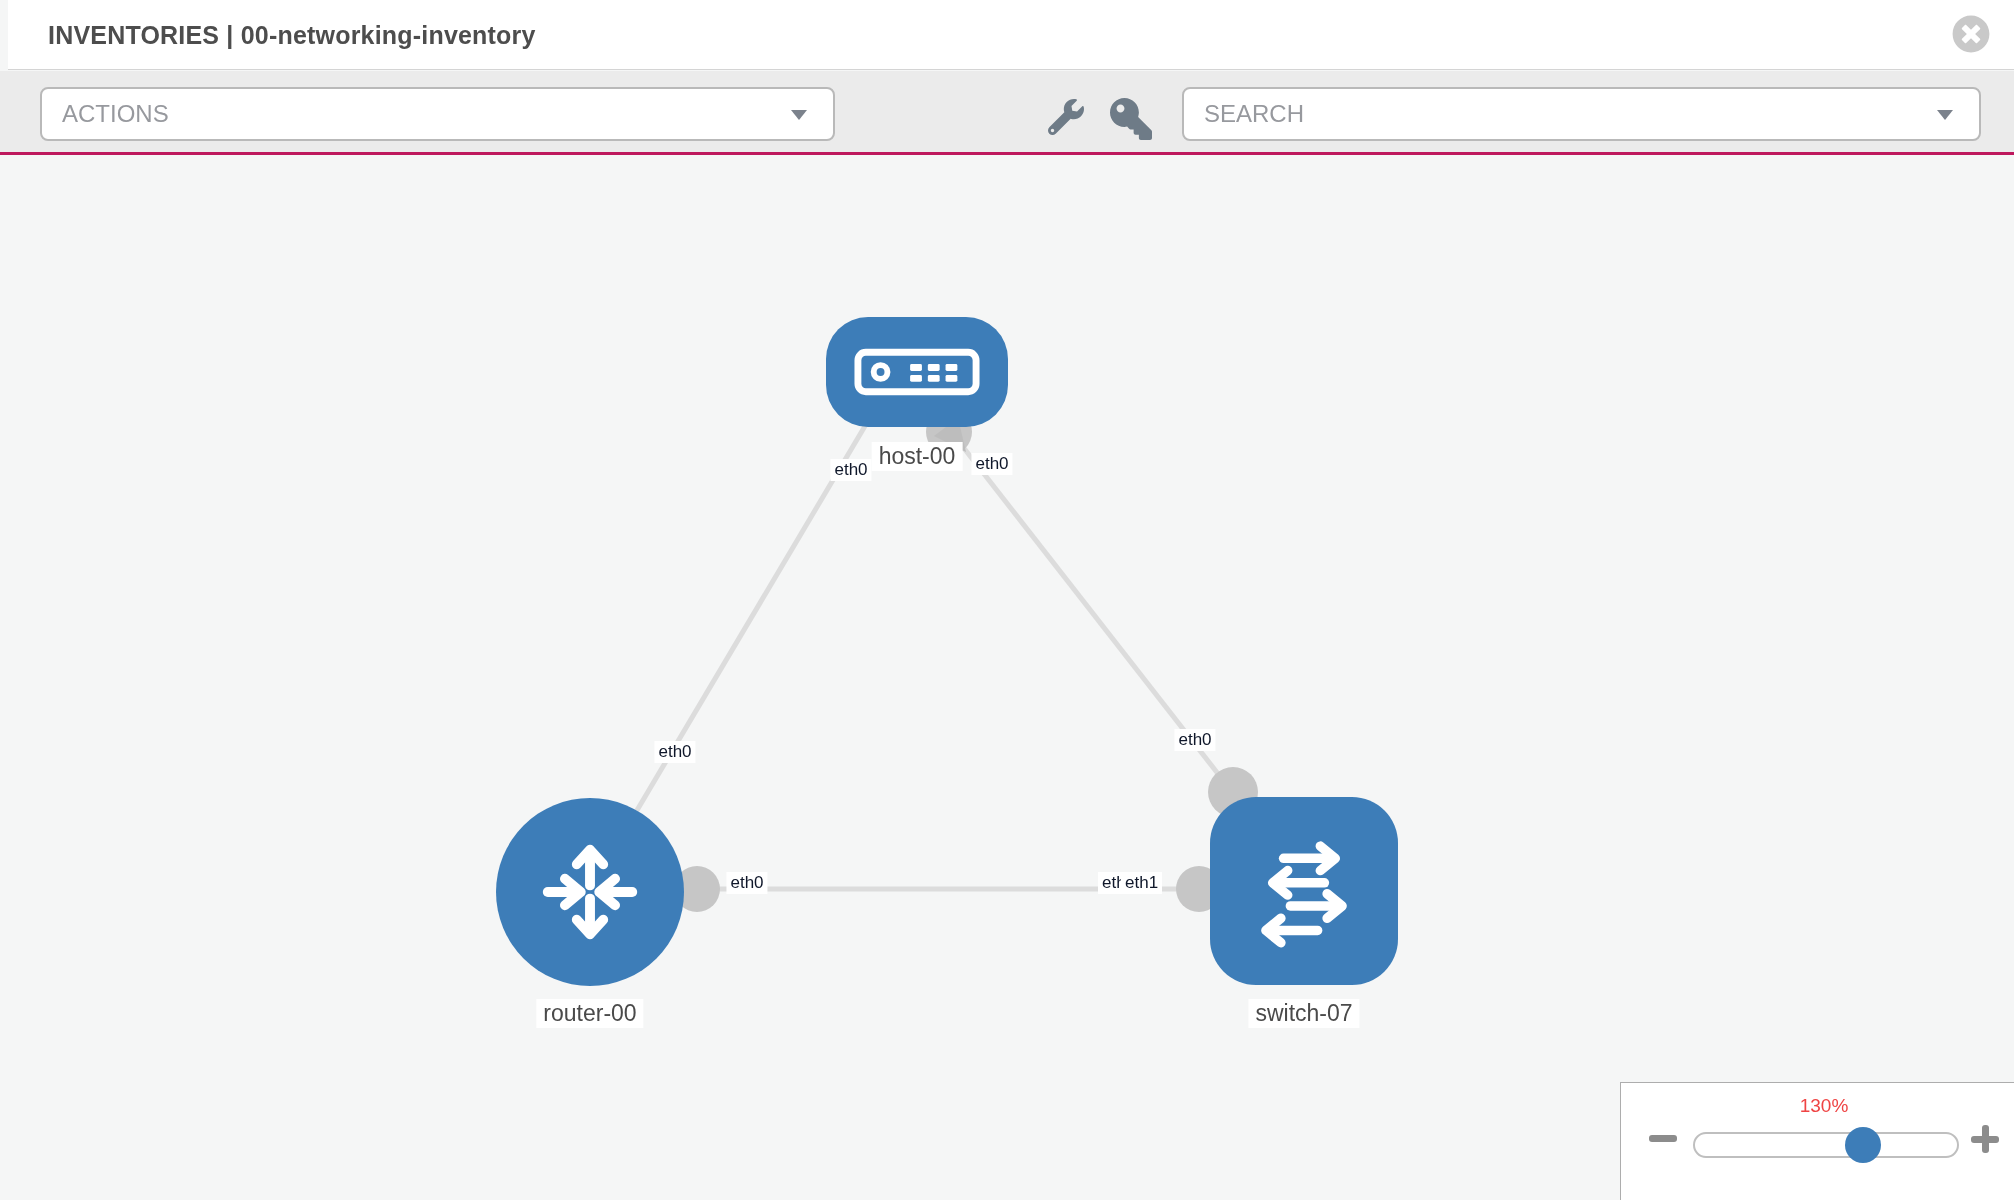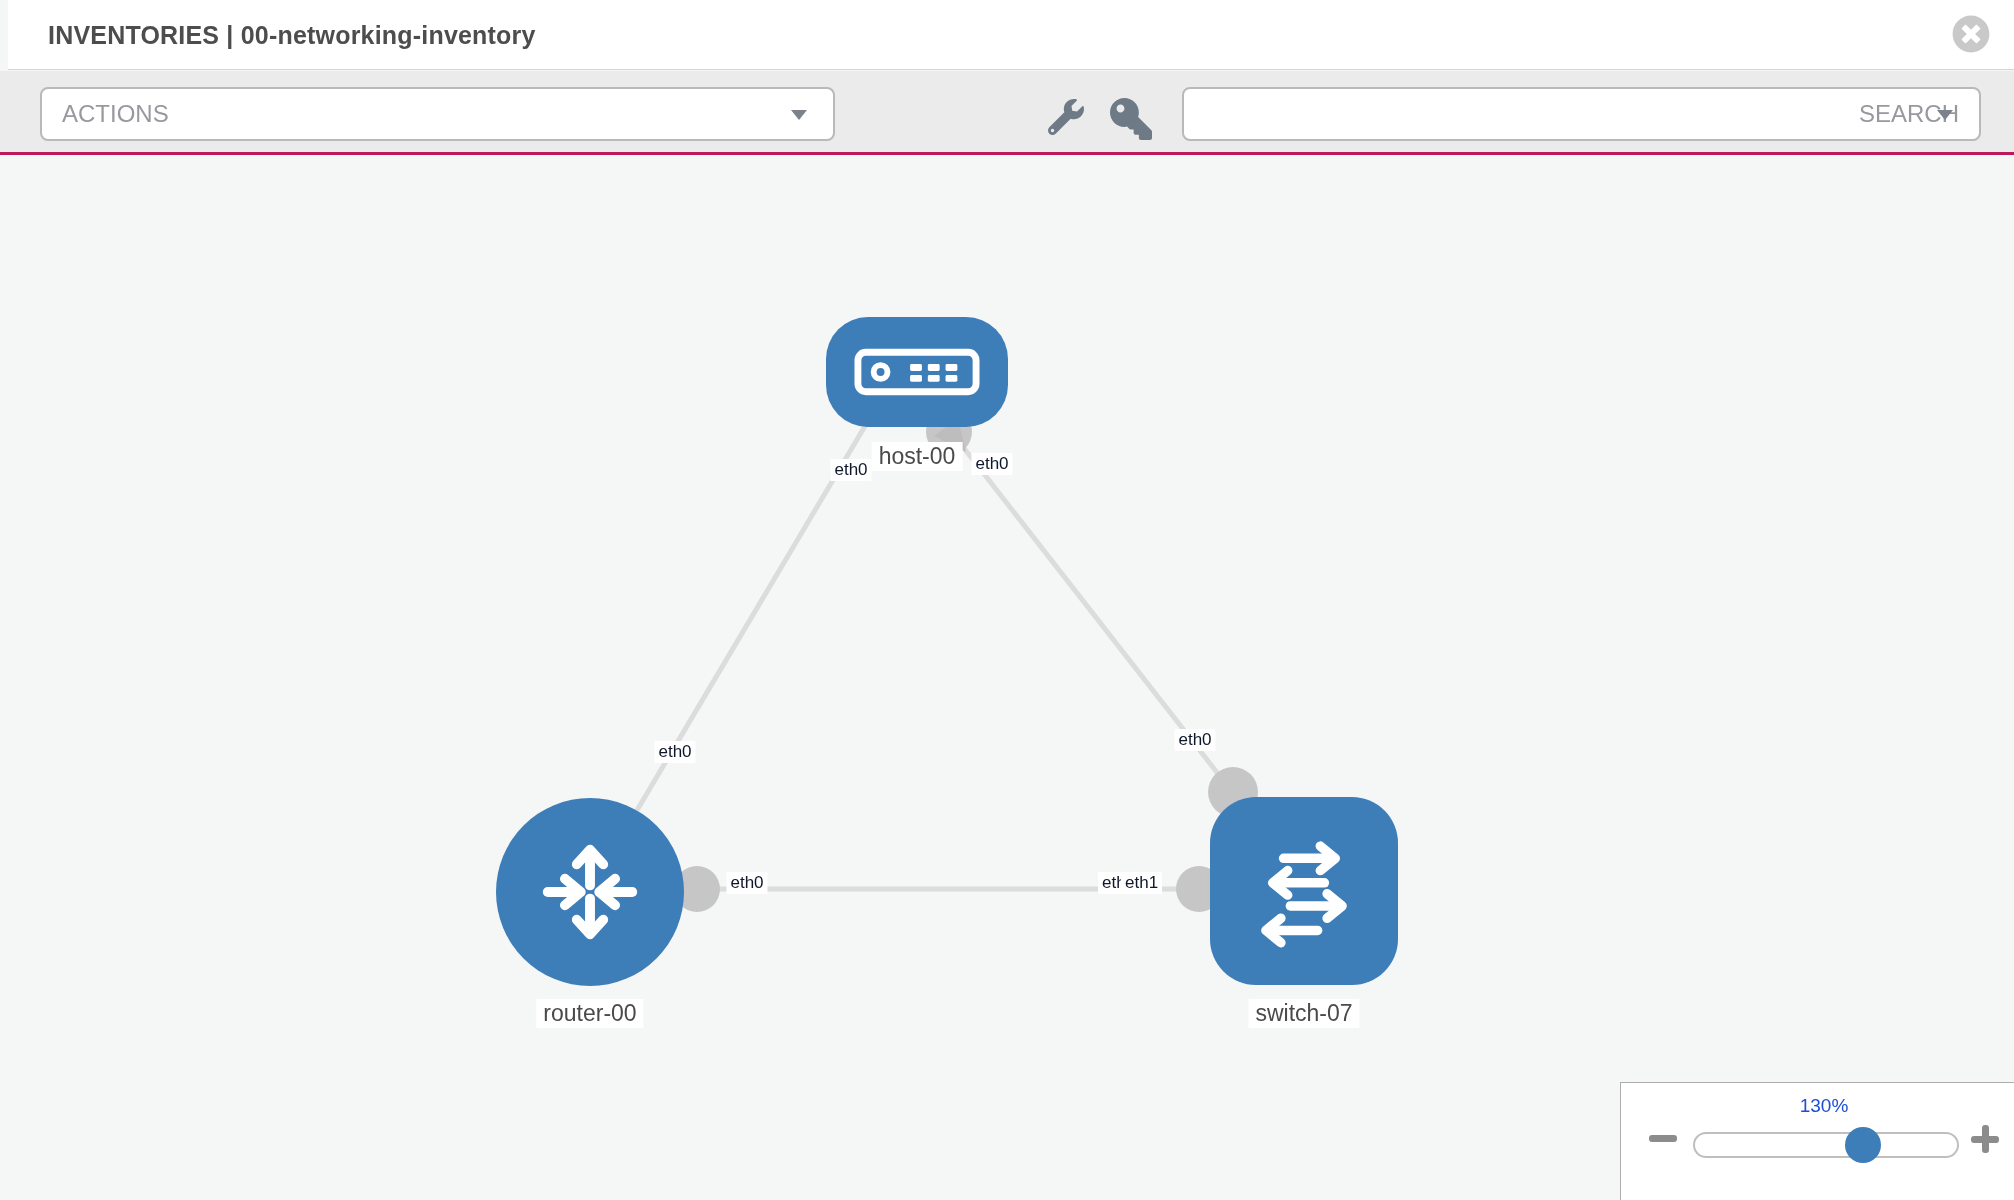--- a/index.html
+++ b/index.html
@@ -20,21 +20,21 @@
   .toolbar { position:absolute; top:71px; left:0; width:100%; height:84px;
     background:#ebebeb; border-bottom:3px solid #be185d; z-index:10; }
   .dropdown { position:absolute; top:16px; height:54px; background:#fff;
     border:2px solid #b9b9b9; border-radius:8px; display:flex; align-items:center;
     padding:0 20px; cursor:pointer; }
   .dropdown .dd-label { font-size:24px; color:#97999e; }
   .caret { position:absolute; right:26px; top:50%; margin-top:-4px; width:0; height:0;
     border-left:8px solid transparent; border-right:8px solid transparent;
     border-top:10px solid #7b828c; }
   .dd-actions { left:40px; width:795px; }
-  .dd-search { left:1182px; width:799px;justify-content:flex-end; }
+  .dd-search { left:1182px; width:799px; }
   .tool-btn { position:absolute; background:none; border:none; cursor:pointer; }
   .tool-btn svg { display:block; }
   .btn-wrench { left:1048px; top:28px; }
   .btn-key   { left:1110px; top:27px; }
 
   
   .canvas { position:absolute; top:156px; left:0; width:2014px; height:1044px;
     background:#f5f6f6; }
   .links-layer { position:absolute; top:-156px; left:0; width:2014px; height:1200px;
     z-index:1; pointer-events:none; }
@@ -62,21 +62,21 @@
   .if-mid-router { left:675px;  top:585px; }
   .if-mid-switch { left:1195px; top:573px; }
   .if-bottom-left{ left:747px;  top:716px; }
   .if-ovl-back   { left:1098px; top:716px; }
   .if-ovl-front  { left:1121px; top:716px; }
 
   
   .zoom-panel { position:absolute; left:1620px; top:926px; width:400px; height:130px;
     background:#ffffff; border:1px solid #adadad; z-index:5; }
   .zoom-pct { position:absolute; left:203px; top:12px; transform:translateX(-50%);
-    font-size:19px; color:#1d4ed8; }
+    font-size:19px; color:#ef4444; }
   .zoom-btn { position:absolute; background:none; border:none; cursor:pointer; }
   .zb-minus { left:28px; top:52px; }
   .zb-plus  { left:350px; top:42px; }
   .icon-minus { display:block; width:28px; height:7px; background:#8c8c8c; border-radius:3px; }
   .icon-plus { position:relative; display:block; width:28px; height:28px; }
   .icon-plus::before { content:""; position:absolute; left:0; top:10.5px; width:28px;
     height:7px; background:#8c8c8c; border-radius:3px; }
   .icon-plus::after { content:""; position:absolute; left:10.5px; top:0; width:7px;
     height:28px; background:#8c8c8c; border-radius:3px; }
   .slider-track { position:absolute; left:72px; top:49px; width:266px; height:26px;

